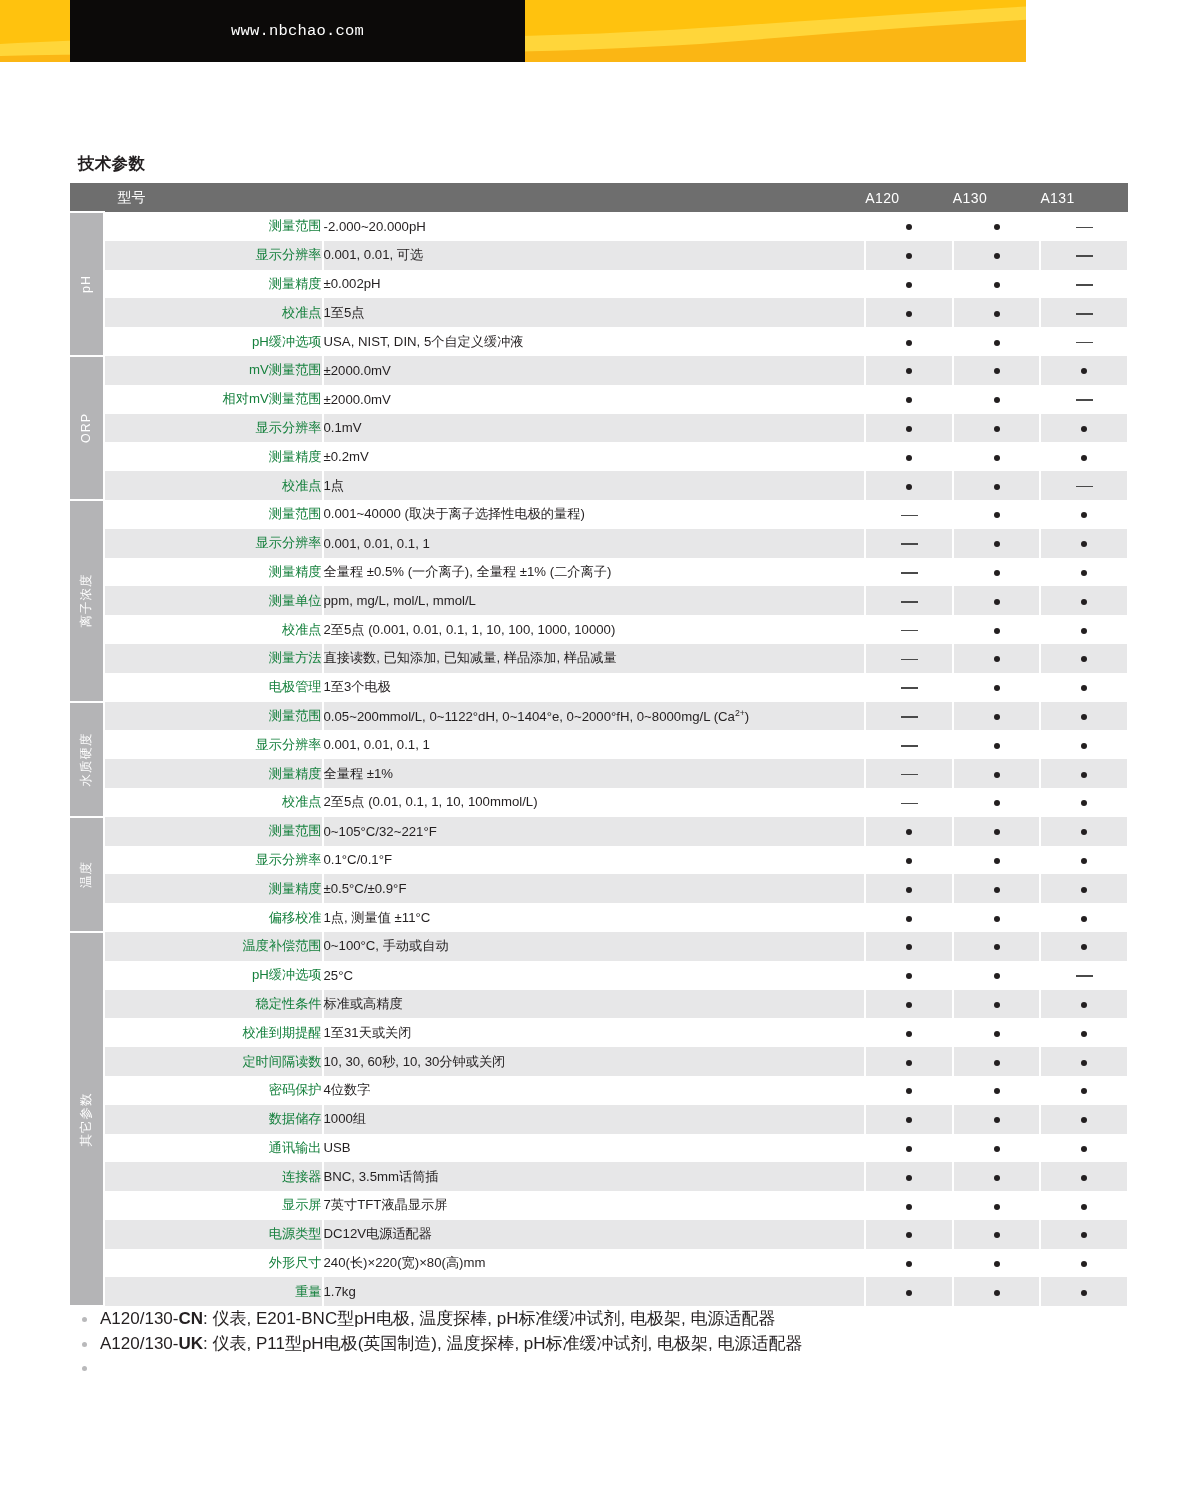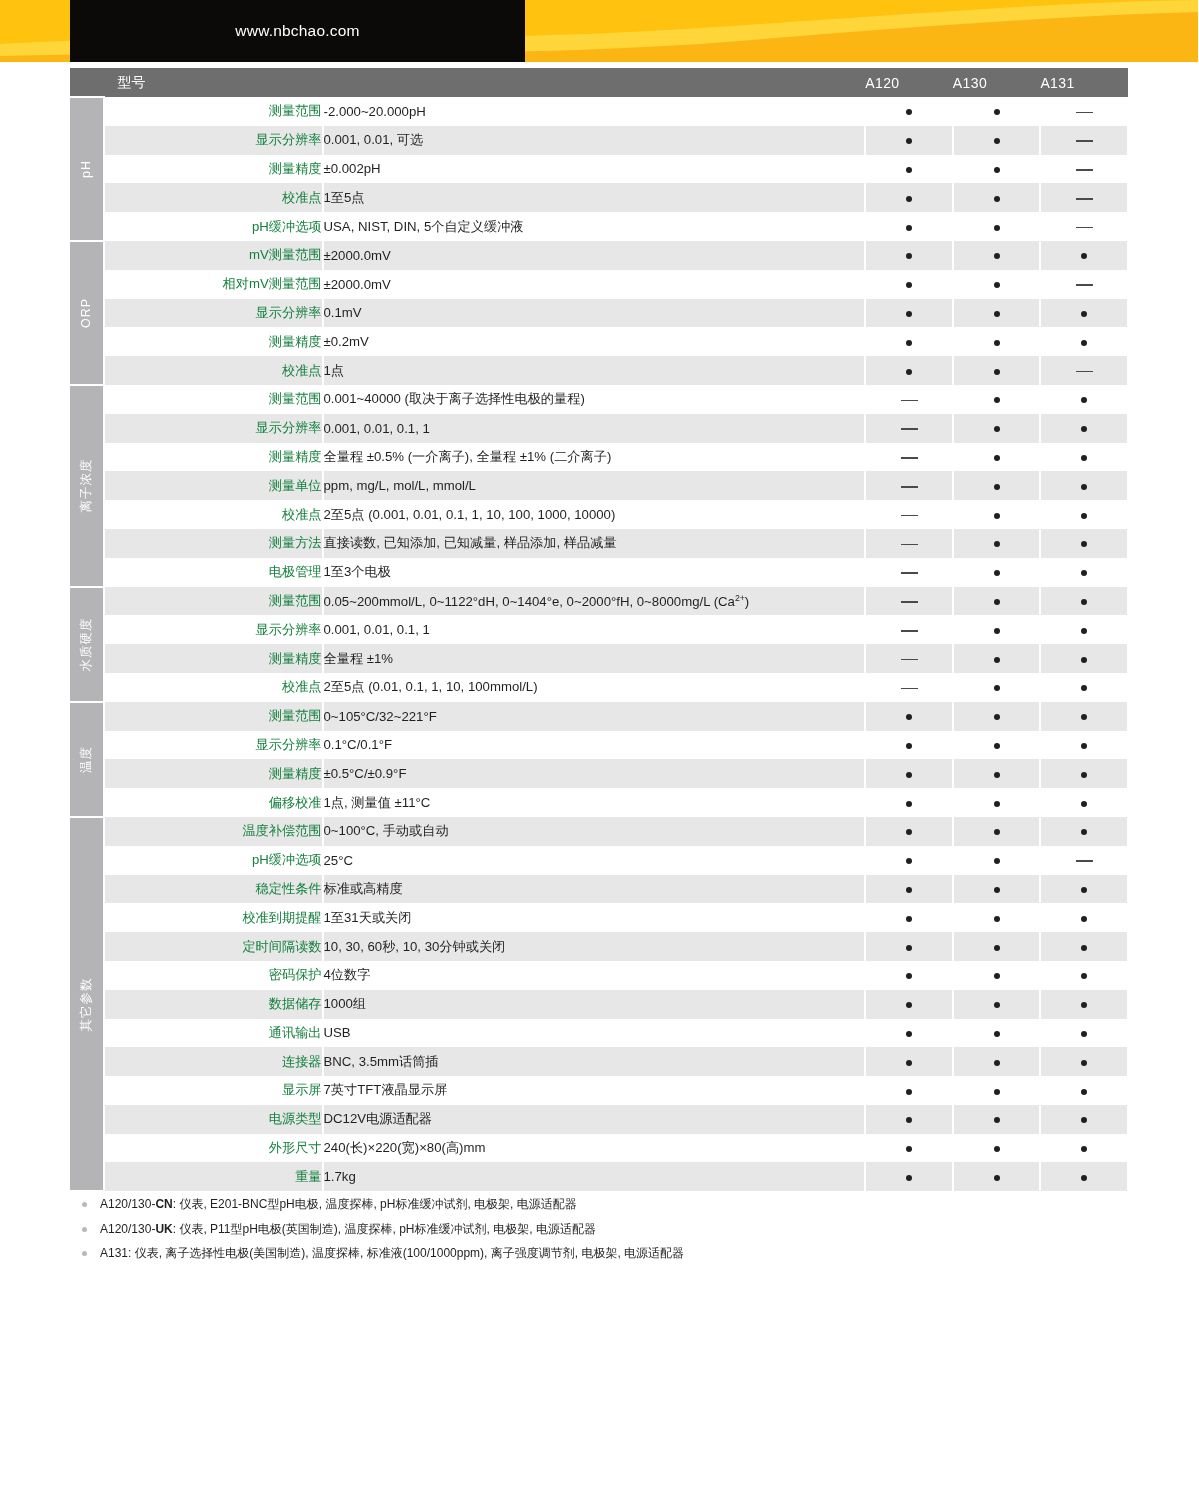--- a/index.html
+++ b/index.html
@@ -12,24 +12,25 @@
     height: 1485px;
     font-family: "Liberation Sans", "DejaVu Sans", sans-serif;
     color: #231f20;
     position: relative;
     overflow: hidden;
   }
 
   
   .banner {
     position: relative;
-    width: 1198px;
+    width: 1026px;
     height: 68px;
     overflow: hidden;
     background: #4c1d95;
+    font-family: Liberation Mono, monospace;
   }
   .banner-svg {
     position: absolute;
     top: 0; left: 0;
     width: 1199px;
     height: 68px;
     display: block;
   }
   .banner-black {
     position: absolute;
@@ -170,21 +171,21 @@
     letter-spacing: 0.3px;
   }
   ul.order-list {
     list-style: none;
     margin: 0;
     padding: 0 0 0 8px;
   }
   ul.order-list li {
     position: relative;
     padding-left: 22px;
-    font-size: 12px;
+    font-size: 17px;
     line-height: 24.5px;
     color: #231f20;
     white-space: nowrap;
   }
   ul.order-list li .bullet {
     position: absolute;
     left: 4px;
     top: 10px;
     width: 5px;
     height: 5px;
@@ -202,20 +203,21 @@
     <path d="M0,50 C250,36 420,52 700,34 C900,21 1050,6 1199,2 L1199,62 L0,62 Z" fill="#FBB614"></path>
     <path d="M0,44 C260,30 430,46 700,28 C900,15 1050,2 1199,0 L1199,12 C1050,16 900,28 700,44 C430,60 260,50 0,56 Z" fill="#FFD63A"></path>
     <rect x="0" y="62" width="1199" height="6" fill="#ffffff"></rect>
   </svg>
   <div class="banner-black"></div>
   <div class="banner-url">www.nbchao.com</div>
 </div>
 
 <div class="page">
 
+  <div class="section-title">技术参数</div>
 
   <table class="spec">
     <colgroup>
       <col class="c-cat">
         <col class="c-param">
         <col class="c-value">
       <col class="c-mark">
         <col class="c-mark">
         <col class="c-mark">
     </colgroup>
@@ -525,16 +527,16 @@
           <td class="mark"><span class="dot"></span></td>
           <td class="mark"><span class="dot"></span></td>
           <td class="mark"><span class="dot"></span></td>
         </tr>
       </tbody>
   </table>
 
   <ul class="order-list" id="order-list">
       <li><span class="bullet"></span><span>A120/130-<b>CN</b>: 仪表, E201-BNC型pH电极, 温度探棒, pH标准缓冲试剂, 电极架, 电源适配器</span></li>
       <li><span class="bullet"></span><span>A120/130-<b>UK</b>: 仪表, P11型pH电极(英国制造), 温度探棒, pH标准缓冲试剂, 电极架, 电源适配器</span></li>
-      <li><span class="bullet"></span><span>A131: 仪表, 离子选择性电极(美国制造), 温度探棒, 标准液(100/1000ppm), 离子强度调节剂, 电极架, 电源适配器</span></li>
+      <li><span class="bullet"></span></li>
     </ul>
 
 </div>
 
 </body></html>

